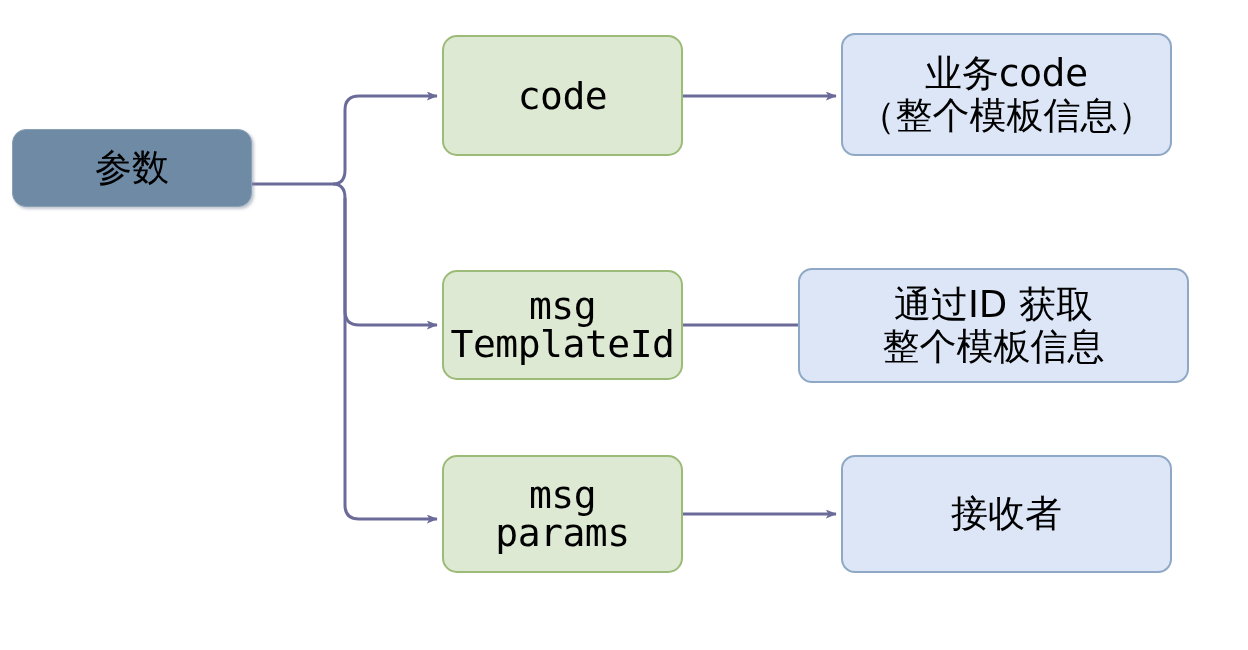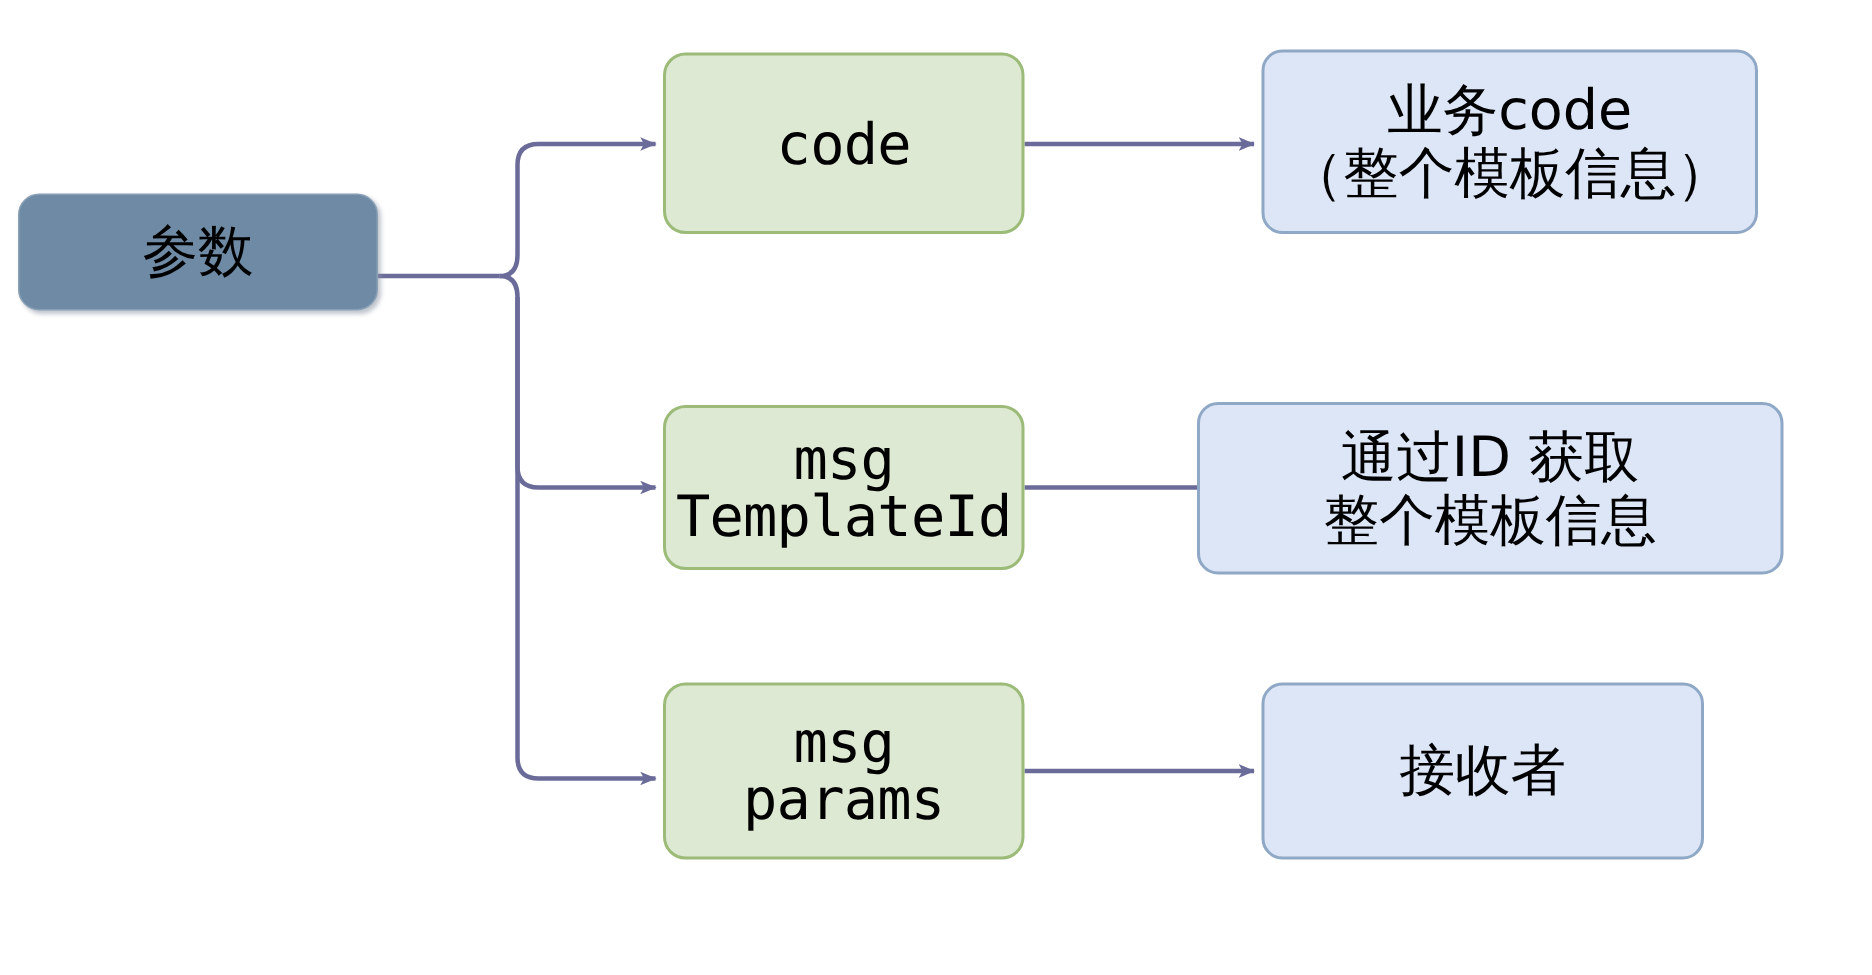--- a/index.html
+++ b/index.html
@@ -133,19 +133,19 @@
     </span>
   </div>
 
   <div class="node node-mid" style="left:442px; top:455px; width:241px; height:118px;">
     <span class="inner">
       <span class="ln">msg</span>
       <span class="ln">params</span>
     </span>
   </div>
 
-  <div class="node node-leaf" style="left:841px; top:455px; width:295px; height:118px;">
+  <div class="node node-leaf" style="left:841px; top:455px; width:331px; height:118px;">
     <span class="inner">
       <span class="ln">接收者</span>
     </span>
   </div>
 
 </div>
 
 </body></html>

